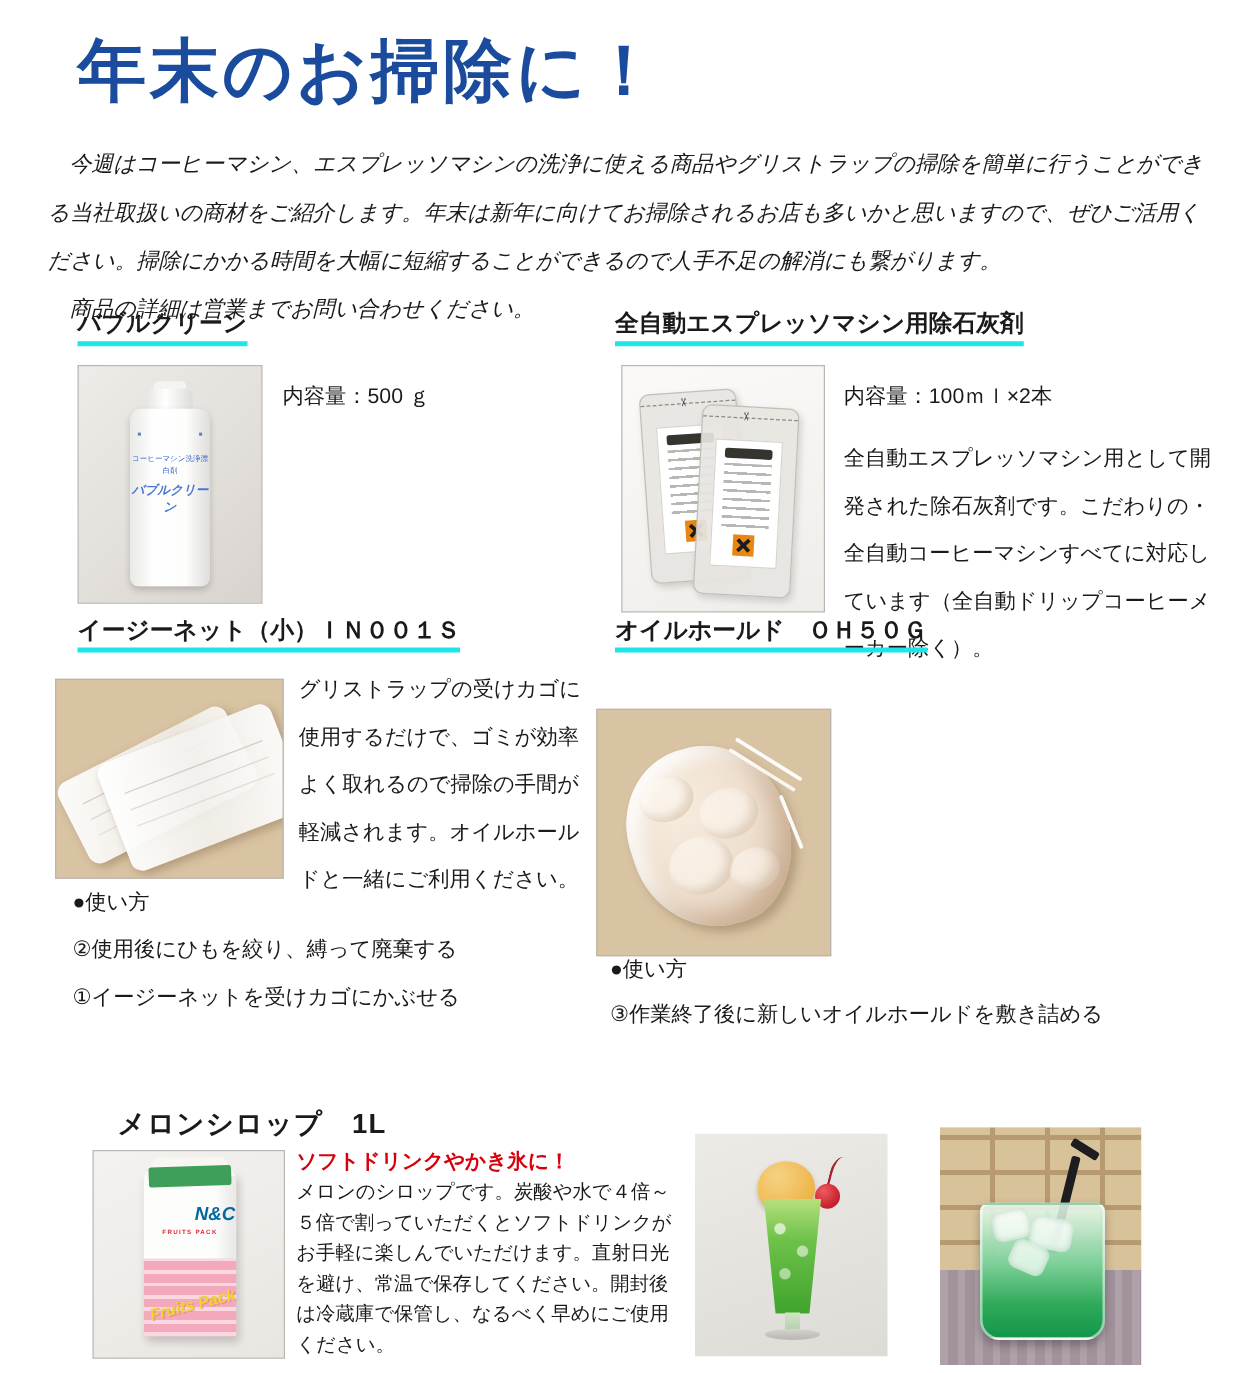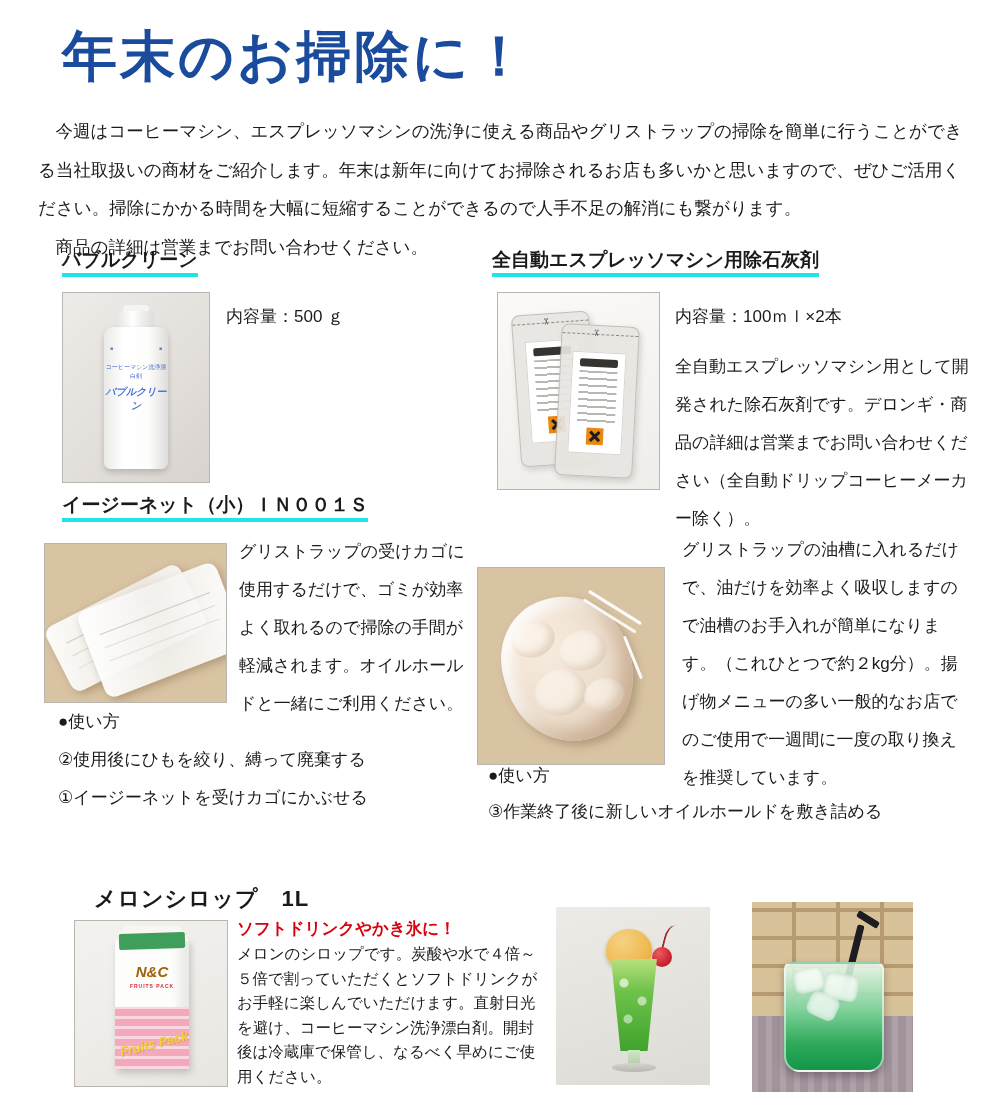--- a/index.html
+++ b/index.html
@@ -2,21 +2,21 @@
 <html><head>
 <meta charset="utf-8">
 <style>
   html,body{margin:0;padding:0;background:#fff;}
   body{font-family:"Liberation Sans","DejaVu Sans",sans-serif;color:#1a1a1a;}
   .page{position:relative;width:1000px;height:1098px;background:#fff;overflow:hidden;}
 
   
   .main-title{position:absolute;left:62px;top:26px;margin:0;font-size:55px;font-weight:900;
     color:#1a4b9c;letter-spacing:3px;line-height:1.1;}
-  .intro{position:absolute;left:38px;top:112px;width:932px;font-size:17.5px;line-height:38.5px;}
+  .intro{position:absolute;left:38px;top:112px;width:932px;font-size:17.5px;line-height:38.5px;font-style:italic;}
   .intro p{margin:0;text-indent:1em;}
 
   .sec-title{position:absolute;margin:0;font-size:19px;font-weight:bold;line-height:1.25;}
   .sec-title .hl{display:inline-block;border-bottom:4px solid #1de5e8;padding-bottom:1px;}
 
   
   .desc{position:absolute;font-size:17px;line-height:38px;}
   .desc p{margin:12px;}
   .usage{position:absolute;font-size:17px;line-height:37px;}
   .usage p{margin:0;}
@@ -65,21 +65,21 @@
   .lu1{left:18px;top:16px;width:44px;height:36px;} .lu2{left:60px;top:40px;width:48px;height:40px;}
   .lu3{left:24px;top:70px;width:52px;height:46px;} .lu4{left:70px;top:92px;width:40px;height:34px;}
   .string{position:absolute;right:18px;top:38px;width:62px;height:3px;background:#fcfcfa;transform:rotate(32deg);border-radius:2px;box-shadow:0 10px 0 rgba(252,252,250,.9);}
   .string2{position:absolute;right:8px;top:88px;width:46px;height:3px;background:#fbfaf8;transform:rotate(68deg);border-radius:2px;}
 
   
   .ph-carton{background:linear-gradient(150deg,#f4f2ef,#e9e6e2);}
   .carton{position:absolute;left:40px;top:18px;width:74px;height:130px;background:#fdfdfb;box-shadow:inset -10px 0 10px rgba(0,0,0,.08),2px 4px 7px rgba(0,0,0,.18);border-radius:2px;}
   .carton .roof{position:absolute;left:0;top:-16px;width:100%;height:18px;background:#f7f6f3;clip-path:polygon(0 100%,14% 15%,86% 15%,100% 100%);}
   .carton .gstrip{position:absolute;left:4px;top:-6px;width:66px;height:16px;background:#3e9e5a;transform:rotate(-2deg);border-radius:2px;color:#fff;font-size:4px;text-align:center;line-height:16px;overflow:hidden;}
-  .carton .brand{position:absolute;left:0;top:24px;width:100%;text-align:center;color:#a16207;font-weight:900;font-style:italic;font-size:15px;}
+  .carton .brand{position:absolute;left:0;top:24px;width:100%;text-align:center;color:#0369a1;font-weight:900;font-style:italic;font-size:15px;padding-left:20px;}
   .carton .sub{position:absolute;left:0;top:44px;width:100%;text-align:center;color:#d82a38;font-weight:bold;font-size:5px;letter-spacing:1px;}
   .carton .pink{position:absolute;left:0;bottom:0;width:100%;height:62px;background:#f3a8bb;
     background-image:repeating-linear-gradient(0deg,rgba(255,255,255,.55) 0 3px,rgba(0,0,0,0) 3px 10px);}
   .carton .script{position:absolute;left:2px;bottom:18px;width:100%;text-align:center;color:#f2d235;font-style:italic;font-weight:bold;font-size:13px;transform:rotate(-14deg);text-shadow:1px 1px 0 rgba(200,120,40,.4);}
 
   
   .ph-cream{background:linear-gradient(160deg,#ecebe7,#dddbd5);}
   .cs-glass{position:absolute;left:52px;top:52px;width:52px;height:92px;background:linear-gradient(#b8e07e,#6ec24a 35%,#3fa32c);clip-path:polygon(6% 0,94% 0,76% 100%,24% 100%);}
   .cs-bubbles{position:absolute;left:58px;top:64px;width:40px;height:70px;background:radial-gradient(circle 5px at 10px 12px,rgba(255,255,255,.65) 0 4px,transparent 5px),radial-gradient(circle 5px at 28px 30px,rgba(255,255,255,.55) 0 4px,transparent 5px),radial-gradient(circle 5px at 14px 48px,rgba(255,255,255,.5) 0 4px,transparent 5px);}
   .cs-stem{position:absolute;left:72px;top:143px;width:12px;height:14px;background:linear-gradient(#cfe7c2,#b9cdb0);}
@@ -165,21 +165,21 @@
         <div class="lines"></div>
         <div class="hazard">
             <div class="x1"></div>
             <div class="x2"></div>
           </div>
       </div>
     </div>
   </div>
   <div class="desc" style="left:663px;top:286px;width:320px;">
     <p>内容量：100ｍｌ×2本</p>
-    <p>全自動エスプレッソマシン用として開発された除石灰剤です。デロンギ・商品の詳細は営業までお問い合わせください（全自動ドリップコーヒーメーカー除く）。</p>
+    <p>全自動エスプレッソマシン用として開発された除石灰剤です。こだわりの・全自動コーヒーマシンすべてに対応しています（全自動ドリップコーヒーメーカー除く）。</p>
   </div>
 
   <h2 class="sec-title" style="left:62px;top:493px;">
     <span class="hl">イージーネット（小）ＩＮ００１Ｓ</span>
   </h2>
   <div class="photo framed ph-net" style="left:44px;top:543px;width:181px;height:158px;">
     <div class="bag b1">
         <div class="crease"></div>
       </div>
     <div class="bag b2">
@@ -188,32 +188,32 @@
   </div>
   <div class="desc" style="left:227px;top:521px;width:262px;">
     <p>グリストラップの受けカゴに使用するだけで、ゴミが効率よく取れるので掃除の手間が軽減されます。オイルホールドと一緒にご利用ください。</p>
   </div>
   <div class="usage" style="left:58px;top:703px;width:420px;line-height:38px;">
     <p>●使い方</p>
     <p>②使用後にひもを絞り、縛って廃棄する</p>
     <p>①イージーネットを受けカゴにかぶせる</p>
   </div>
 
+  <h2 class="sec-title" style="left:492px;top:493px;">
+    <span class="hl">オイルホールド　ＯＨ５０Ｇ</span>
+  </h2>
   <div class="photo framed ph-pouch" style="left:477px;top:567px;width:186px;height:196px;">
     <div class="pouch">
       <div class="lump lu1"></div>
       <div class="lump lu2"></div>
       <div class="lump lu3"></div>
       <div class="lump lu4"></div>
     </div>
     <div class="string"></div>
     <div class="string2"></div>
-  </div>
-  <div class="desc" style="left:670px;top:519px;width:314px;">
-    <p>グリストラップの油槽に入れるだけで、油だけを効率よく吸収しますので油槽のお手入れが簡単になります。（これひとつで約２kg分）。揚げ物メニューの多い一般的なお店でのご使用で一週間に一度の取り換えを推奨しています。</p>
   </div>
   <div class="usage" style="left:488px;top:758px;width:480px;line-height:36px;">
     <p>●使い方</p>
     <p>③作業終了後に新しいオイルホールドを敷き詰める</p>
   </div>
 
   <h2 class="melon-name">メロンシロップ　1L</h2>
 
   <div class="photo framed ph-carton" style="left:74px;top:920px;width:152px;height:165px;">
     <div class="carton">
@@ -221,21 +221,21 @@
       <div class="gstrip"></div>
       <div class="brand">N&amp;C</div>
       <div class="sub">FRUITS PACK</div>
       <div class="pink"></div>
       <div class="script">Fruits Pack</div>
     </div>
   </div>
 
   <div class="melon-block">
     <p class="melon-tagline">ソフトドリンクやかき氷に！</p>
-    <p class="melon-desc">メロンのシロップです。炭酸や水で４倍～５倍で割っていただくとソフトドリンクがお手軽に楽しんでいただけます。直射日光を避け、コーヒーマシン洗浄漂白剤。開封後は冷蔵庫で保管し、なるべく早めにご使用ください。</p>
+    <p class="melon-desc">メロンのシロップです。炭酸や水で４倍～５倍で割っていただくとソフトドリンクがお手軽に楽しんでいただけます。直射日光を避け、常温で保存してください。開封後は冷蔵庫で保管し、なるべく早めにご使用ください。</p>
   </div>
 
   <div class="photo ph-cream" style="left:556px;top:907px;width:154px;height:178px;">
     <div class="cs-scoop"></div>
     <div class="cs-stem2"></div>
     <div class="cs-cherry"></div>
     <div class="cs-glass"></div>
     <div class="cs-bubbles"></div>
     <div class="cs-stem"></div>
     <div class="cs-foot"></div>

